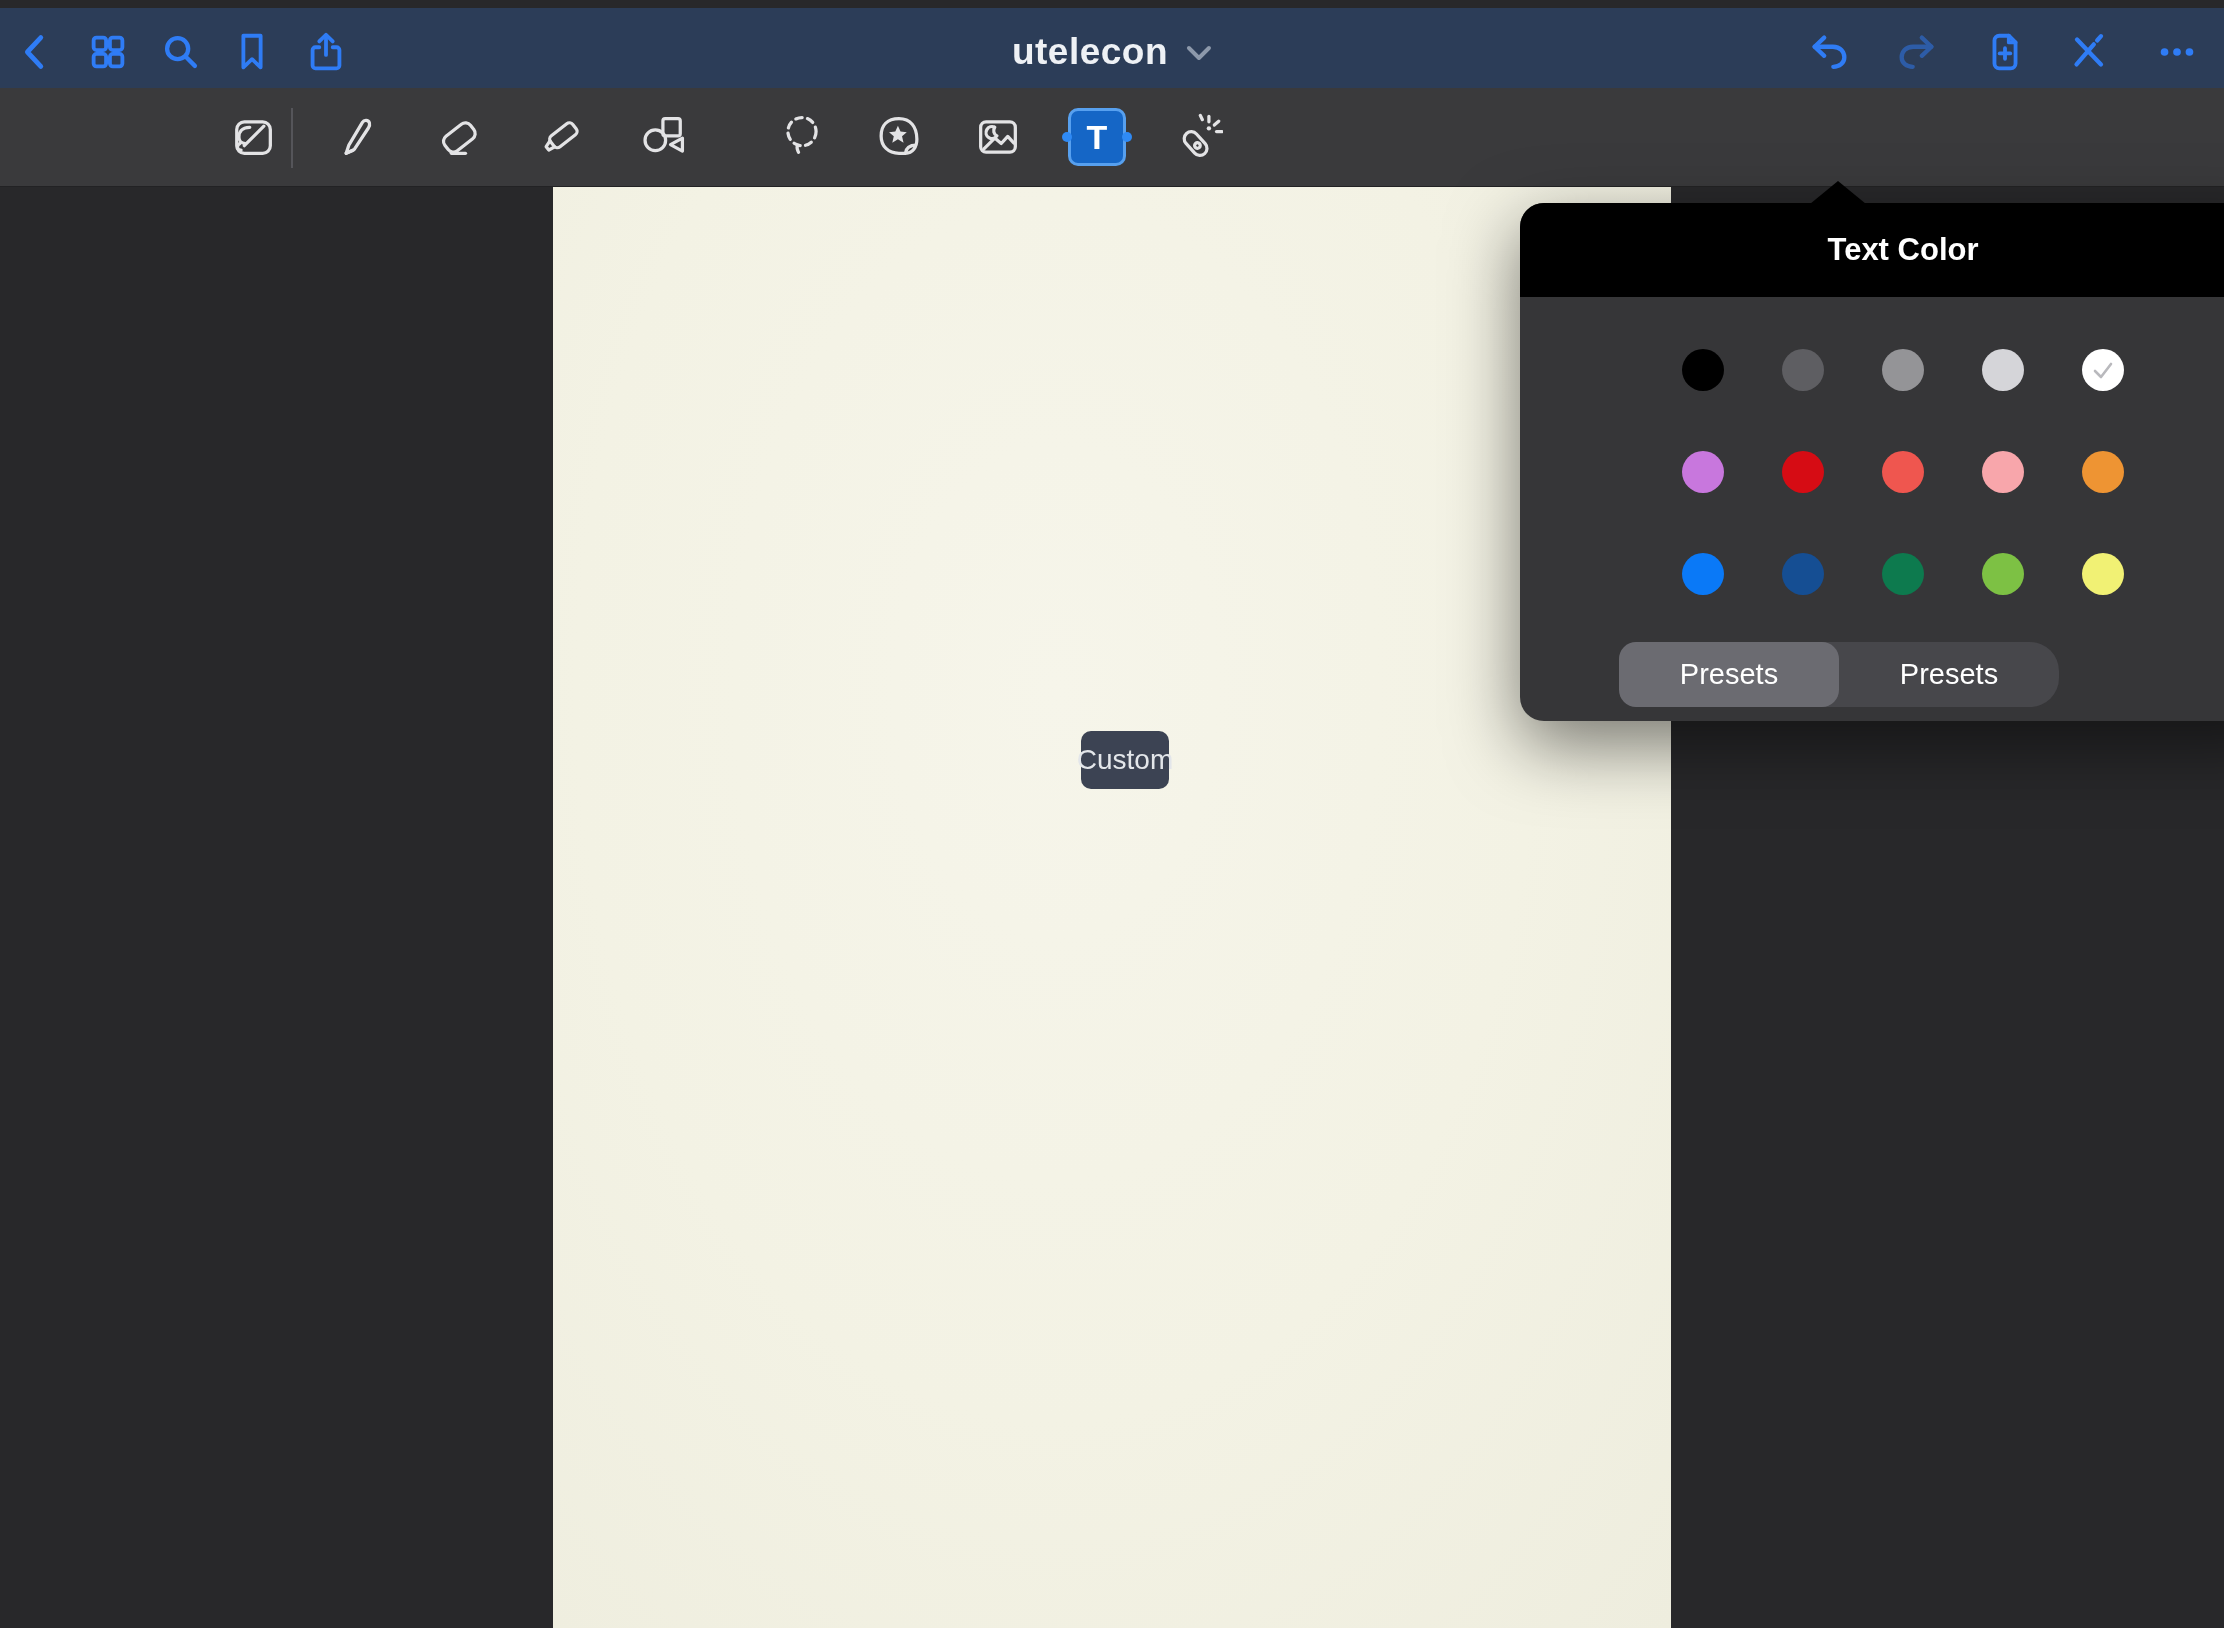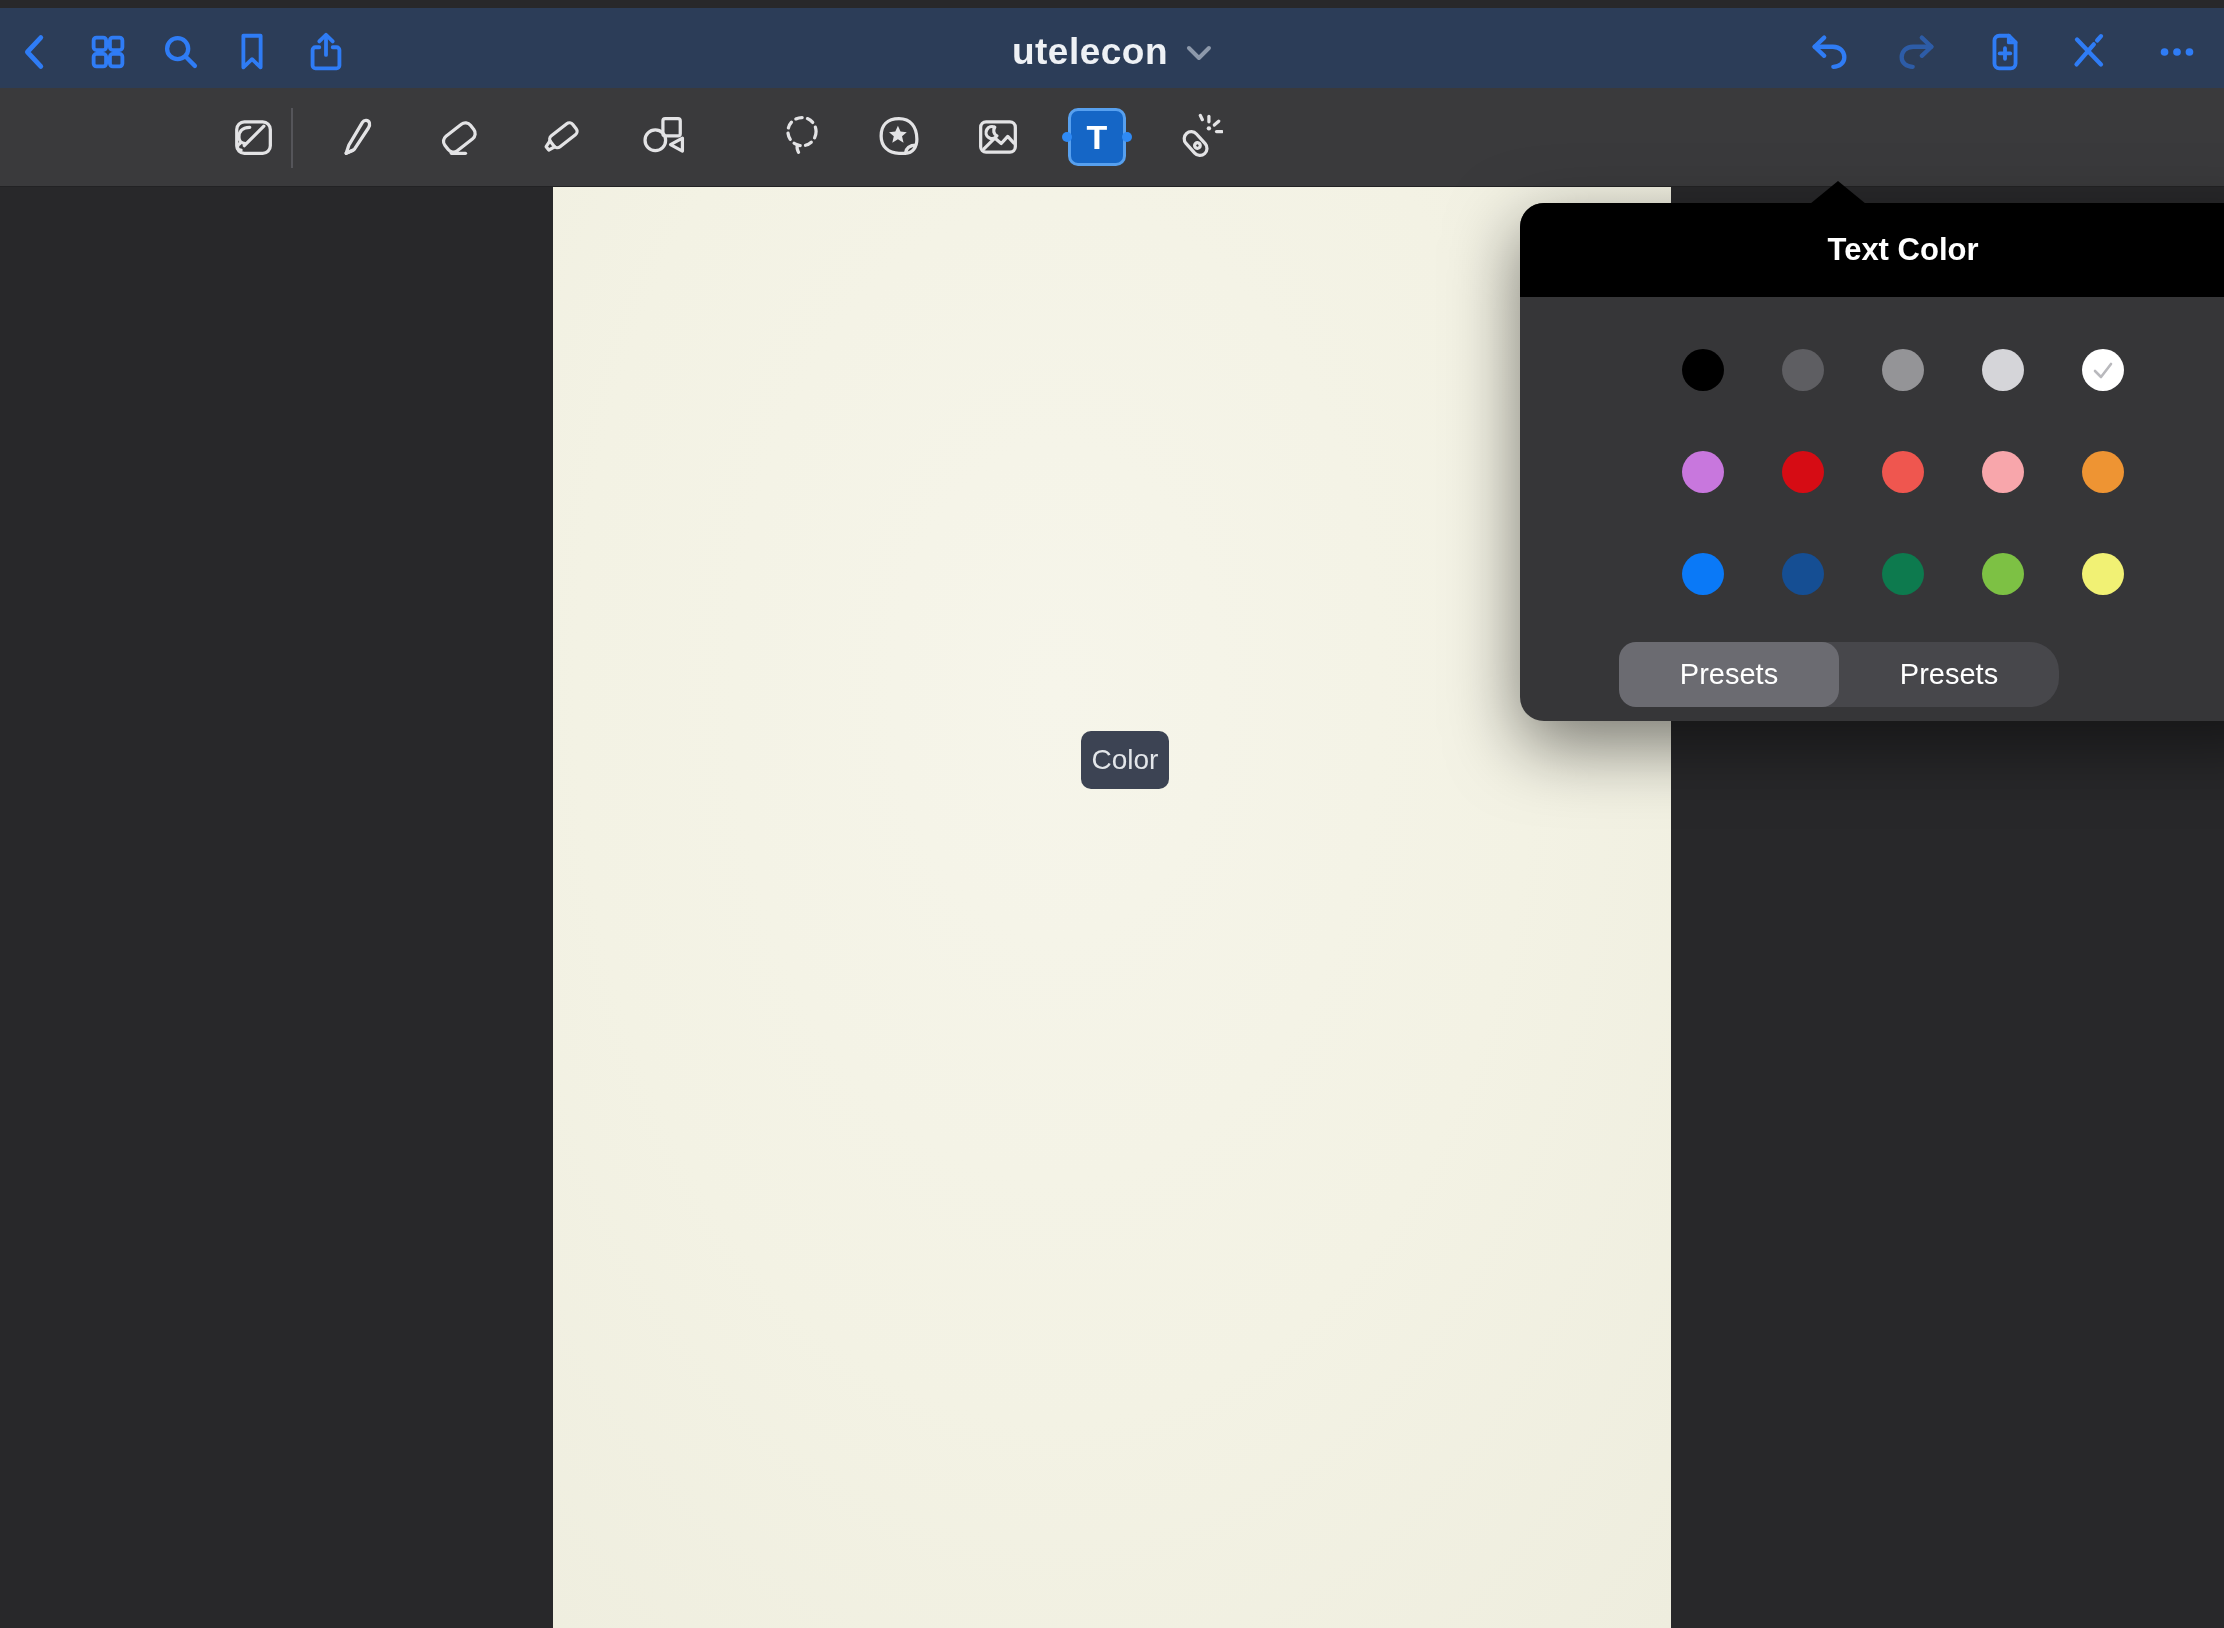--- a/index.html
+++ b/index.html
@@ -301,21 +301,21 @@
         <span>T</span>
       </div>
       <span class="theart-heart">♥</span>
     </div>
   </div>
 
   <div class="stage">
     <div class="canvas"></div>
   </div>
   <div class="text-chip">
-    <span>Color</span>
+    <span>Custom</span>
   </div>
 
   <div class="popover-arrow"></div>
   <div class="popover">
     <div class="popover-header">
       <span class="popover-title">Text Color</span>
     </div>
     <div class="swatch-rows" id="swatch-rows">
         <div class="swatch-row">
           <div class="swatch" style="background: rgb(0, 0, 0);"></div>

